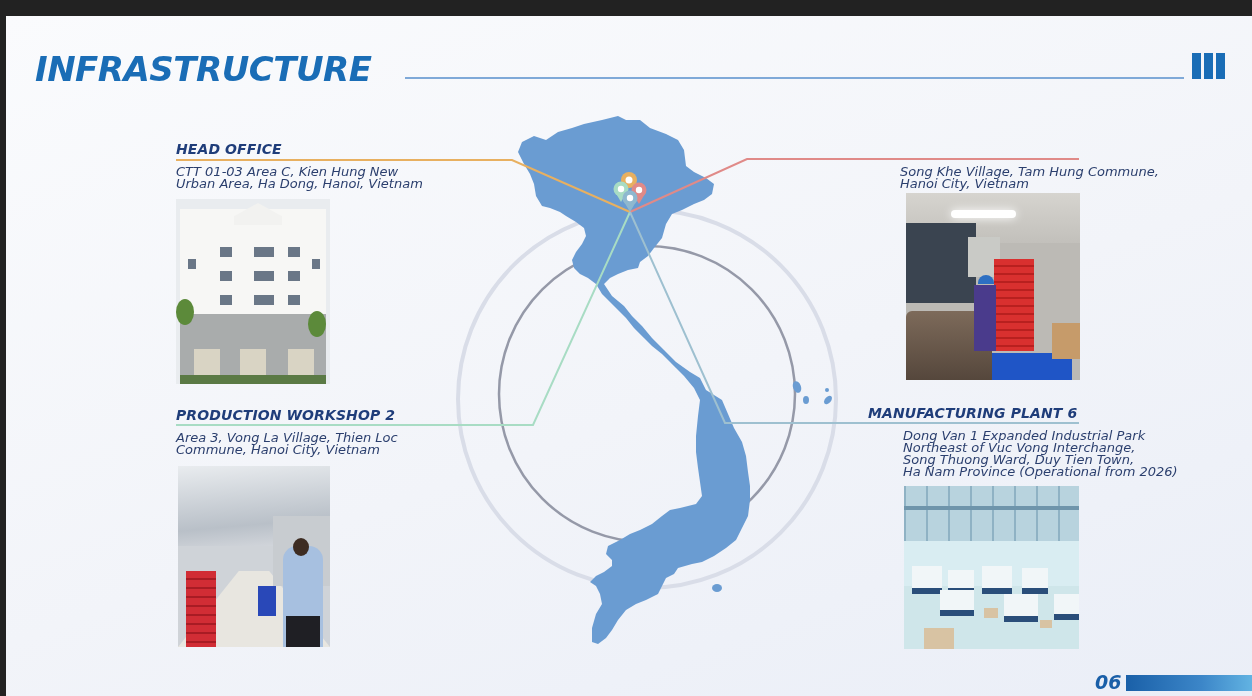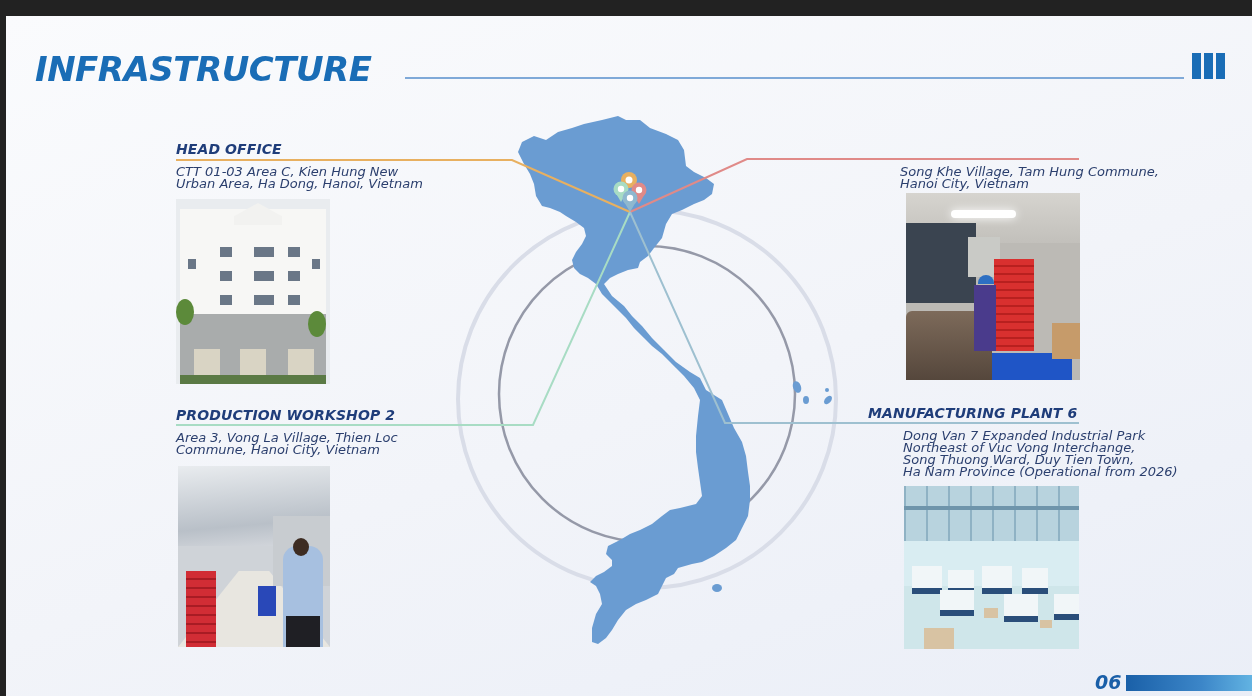--- a/index.html
+++ b/index.html
@@ -211,21 +211,21 @@
     <div class="machines"></div>
     <div class="crate"></div>
     <div class="bluebin"></div>
     <div class="man"></div>
       <div class="head"></div>
       <div class="pants"></div>
   </div>
 
   <div class="loc-title" style="left:862px; top:388px;">MANUFACTURING PLANT 6</div>
   <div class="loc-addr" style="left:897px; top:414px;">
-    <div>Dong Van 7 Expanded Industrial Park</div>
+    <div>Dong Van 1 Expanded Industrial Park</div>
     <div>Northeast of Vuc Vong Interchange,</div>
     <div>Song Thuong Ward, Duy Tien Town,</div>
     <div>Ha Nam Province (Operational from 2026)</div>
   </div>
   <div class="photo ph-plant">
     <div class="roof"></div>
       <div class="beam"></div>
     <div class="floor"></div>
     <div class="m" style="left:8px;top:80px;width:30px;height:28px"></div>
     <div class="m" style="left:44px;top:84px;width:26px;height:24px"></div>

